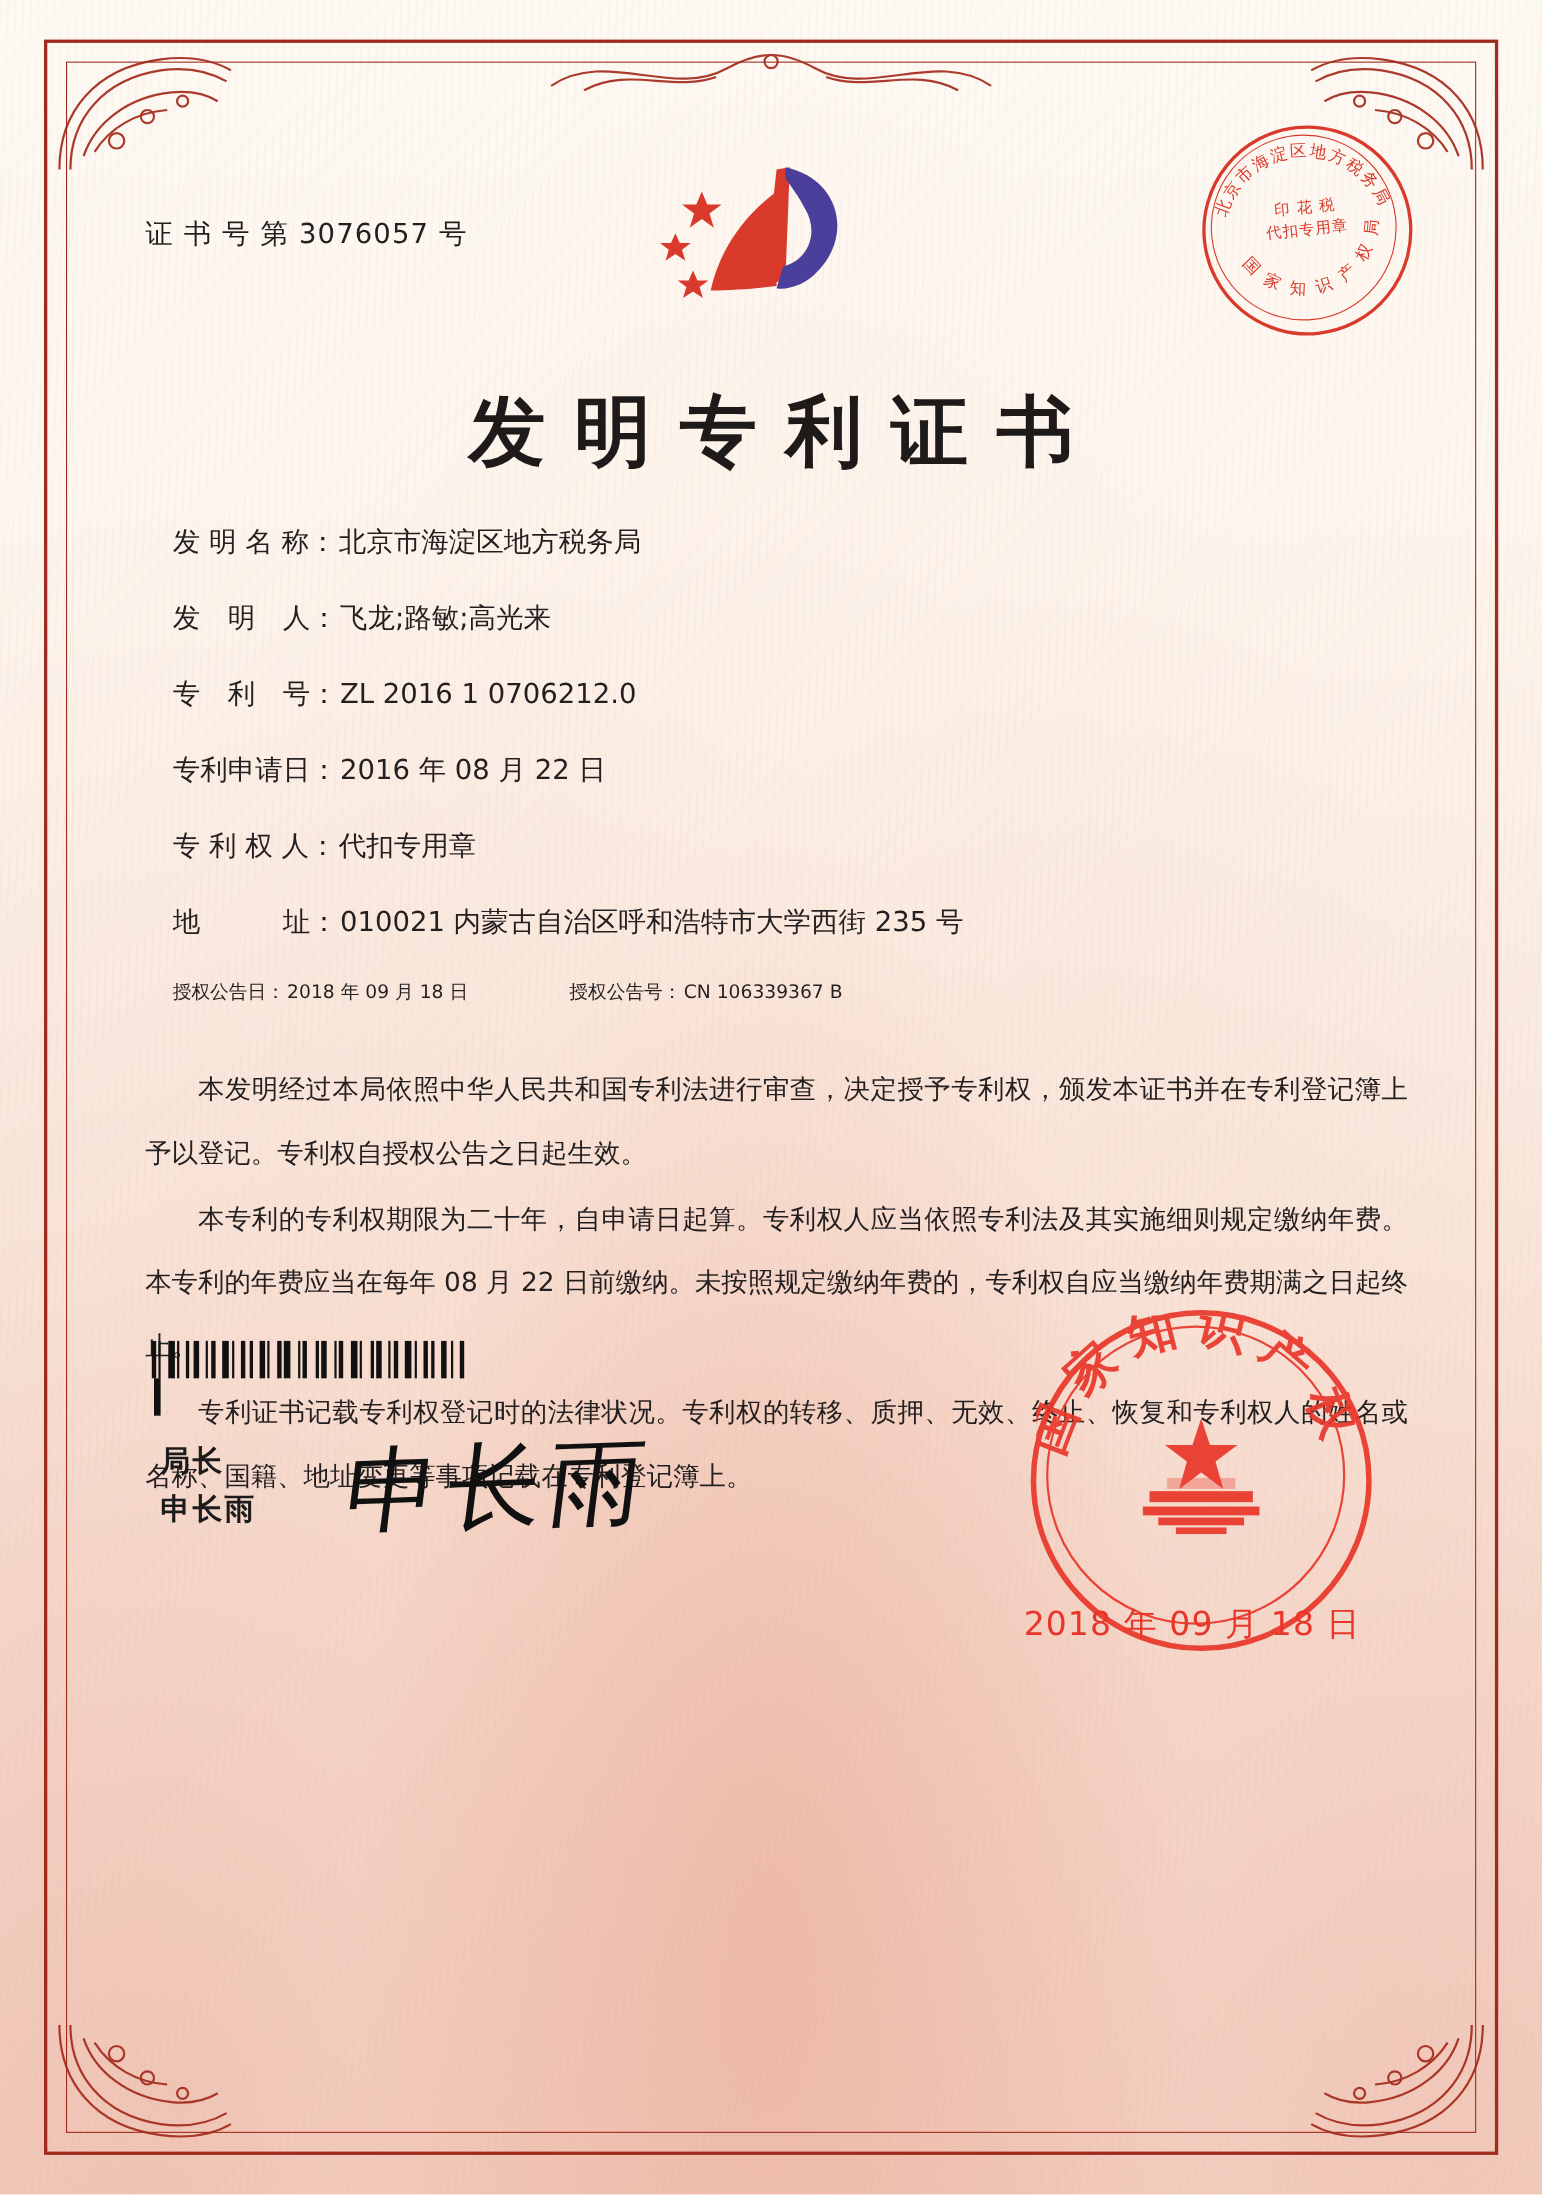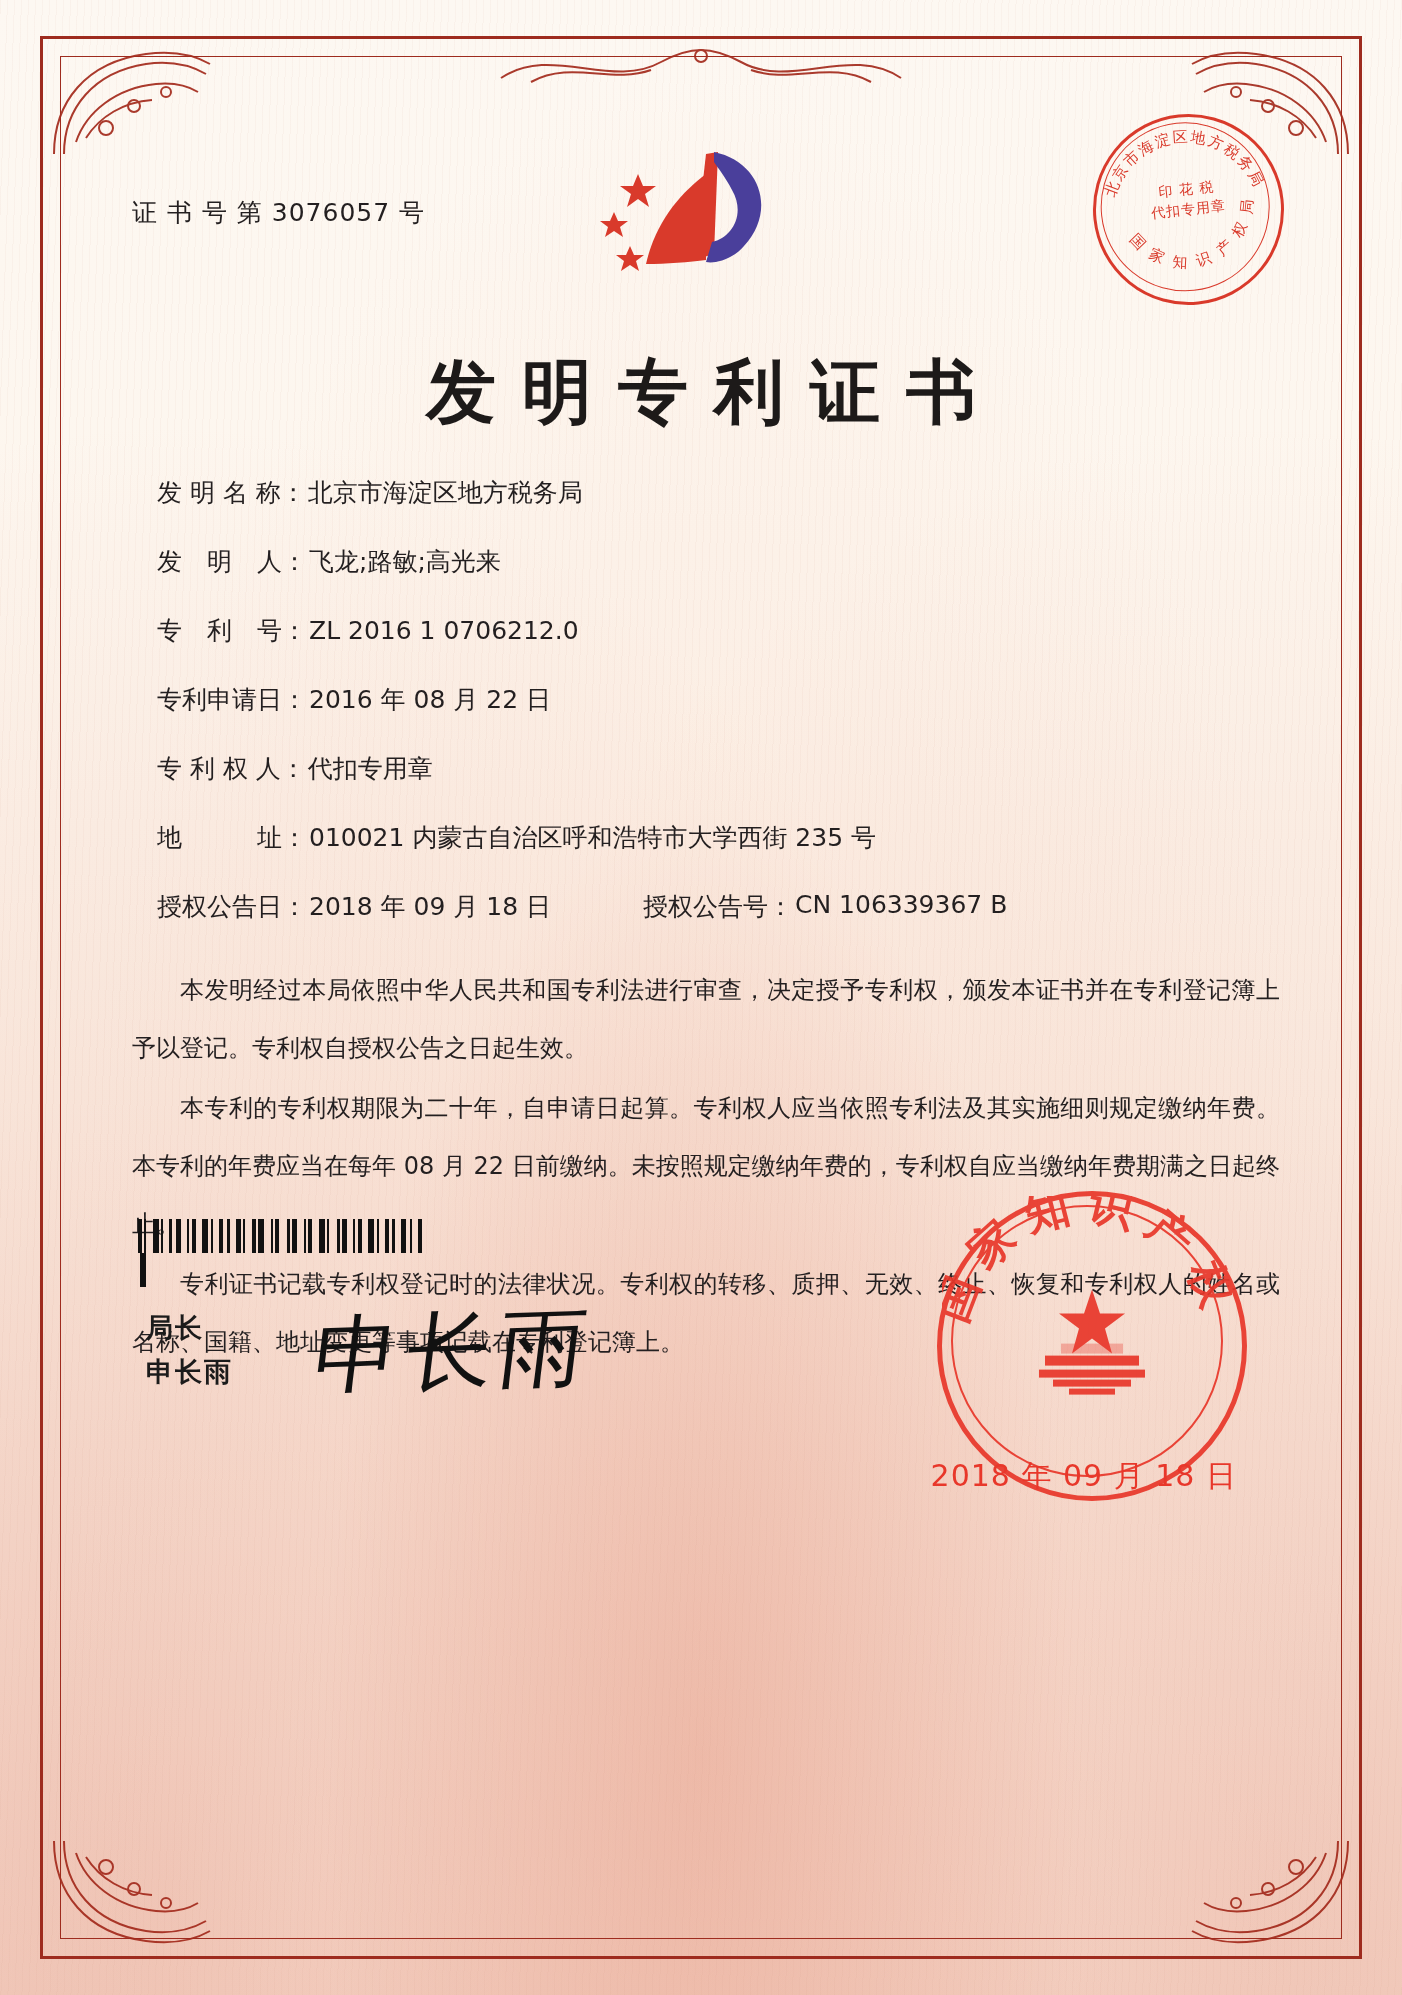--- a/index.html
+++ b/index.html
@@ -66,21 +66,21 @@
     font-size:70px;letter-spacing:26px;color:#1d1a19;
     font-family:"DejaVu Serif", serif;font-weight:700;
     text-indent:26px;
   }
 
   .fields{position:absolute;left:72px;right:60px;top:420px;margin-left:25px;}
   .field{display:flex;align-items:baseline;margin-bottom:36px;font-size:25px;color:#231f20;
          font-family:"DejaVu Sans", sans-serif;}
   .lbl{white-space:pre;}
   .val{margin-left:2px;}
-  .row2{display:flex;align-items:flex-start;font-size:25px;color:#231f20;
+  .row2{display:flex;align-items:center;font-size:17px;color:#231f20;
         font-family:"DejaVu Sans", sans-serif;margin-bottom:30px;}
   .row2 .gap{display:inline-block;width:92px;}
 
   .para{
     font-size:24px;line-height:58px;color:#231f20;
     font-family:"DejaVu Sans", sans-serif;
     text-indent:48px;text-align:justify;
     margin:0 0 2px 0;
   }
   .paras{position:absolute;left:72px;right:62px;top:905px;}

